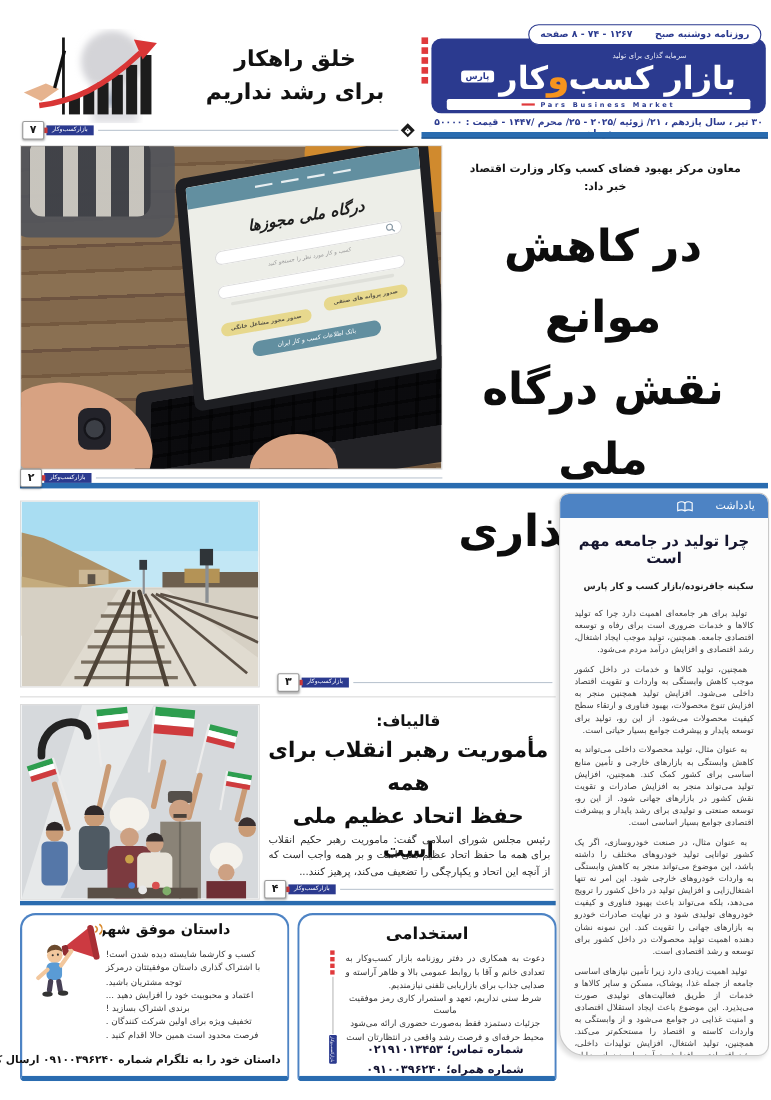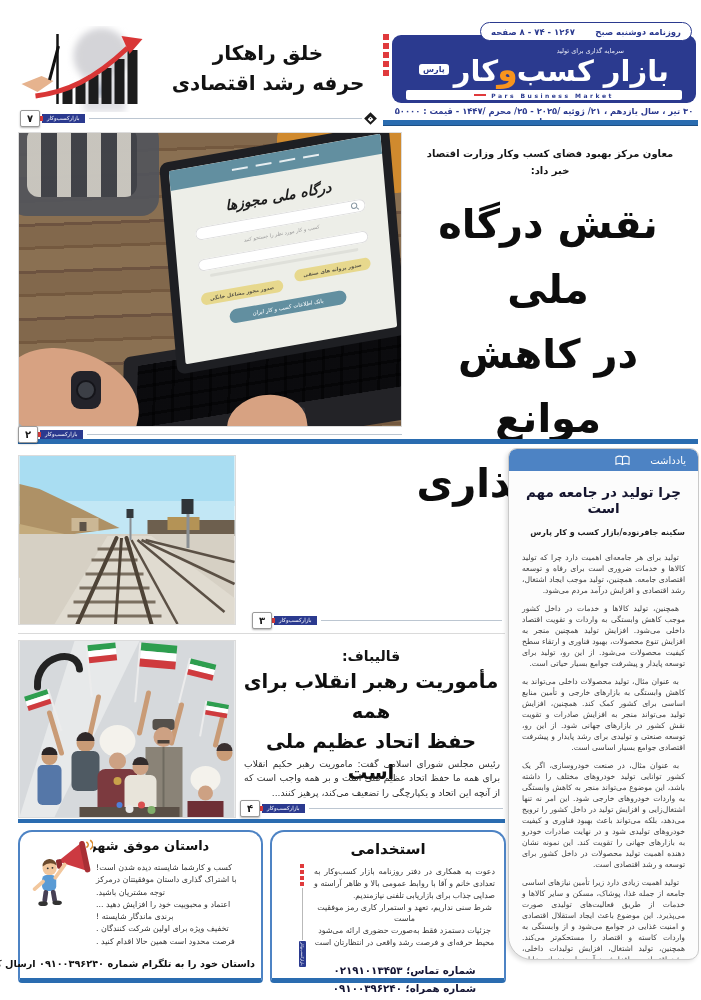--- a/index.html
+++ b/index.html
@@ -82,21 +82,21 @@
 
   .lead-kicker{left:405px;top:146px;width:290px;text-align:center;font-size:10px;font-weight:bold;color:#161616;line-height:1.65;}
   .lead-head{left:400px;top:192px;width:296px;text-align:center;font-size:40px;font-weight:bold;color:#0d0d0d;line-height:1.62;letter-spacing:-1px;}
 
   .rule-blue{position:absolute;background:#2a6cb0;}
 
   
   .note-col{left:508px;top:448px;width:191px;height:512px;background:#fcfcfc;border:1px solid #c9c9c9;
     border-radius:9px 9px 10px 24px;box-shadow:-2px 2px 4px rgba(0,0,0,.12);overflow:hidden;box-sizing:border-box;}
   .note-head{height:22px;background:#4d83c4;border-radius:7px 7px 0 0;display:flex;align-items:center;
-    padding:0 12px;gap:20px;color:#fff;font-size:10px;}
+    padding:0 12px;gap:20px;color:#fff;font-size:10px;font-family:Liberation Serif, serif;}
   .note-title{margin-top:13px;text-align:center;font-size:13.5px;font-weight:bold;color:#15152e;}
   .note-byline{margin:12px 13px 0;font-size:8px;font-weight:bold;color:#222;text-align:right;}
   .note-body{margin:15px 13px 0;}
   .note-body p{margin:0 0 7px;font-size:7.6px;line-height:1.45;text-align:justify;color:#3c3c3c;text-indent:6px;}
 
   
   .rail-photo{left:18px;top:455px;width:216px;height:168px;border:1px solid #dcdcdc;overflow:hidden;}
   .rail-head{left:238px;top:459px;width:264px;text-align:center;font-size:23px;font-weight:bold;color:#101010;line-height:1.62;}
 
   
@@ -119,21 +119,21 @@
   .hire-box{left:270px;width:236px;}
   .hire-box .bbox-title{font-size:15px;margin-top:8px;}
   .ornament{position:absolute;left:26px;top:32px;width:8px;display:flex;flex-direction:column;align-items:center;}
   .ornament .sq{width:4px;height:4px;background:#e03a3c;margin-bottom:2px;}
   .ornament .vline{width:1px;height:52px;background:#b9b9b9;}
   .ornament .vtag{width:7px;height:26px;background:#2b3a8f;margin-top:1px;border-radius:1px;color:#fff;
     font-size:4px;writing-mode:vertical-rl;text-align:center;overflow:hidden;line-height:7px;}
   .hire-body{position:absolute;top:34px;left:42px;right:9px;font-size:7.9px;color:#333;line-height:1.5;}
   .hire-intro{text-align:justify;font-family:Liberation Serif, serif;}
   .hire-line{text-align:center;}
-  .hire-phones{position:absolute;top:130px;left:42px;right:9px;text-align:center;font-size:10.3px;font-weight:bold;color:#141432;line-height:1.7;}
+  .hire-phones{position:absolute;top:114px;left:42px;right:9px;text-align:center;font-size:10.3px;font-weight:bold;color:#141432;line-height:1.7;}
 </style>
 </head>
 <body>
 
 <div class="page">
 
   <div class="abs promo">
     <div class="promo-img">
       <svg width="138" height="86" viewBox="0 0 135 86">
         <defs>
@@ -155,21 +155,21 @@
           <rect x="106" y="24" width="10" height="54"></rect>
         </g>
         <polygon points="0,58 20,50 32,55 16,66" fill="#e6b38e"></polygon>
         <line x1="28" y1="54" x2="37" y2="20" stroke="#111" stroke-width="3"></line>
         <path d="M14,70 C45,66 72,54 106,22" fill="none" stroke="#d93636" stroke-width="5"></path>
         <polygon points="100,10 121,13 108,28" fill="#d93636"></polygon>
       </svg>
     </div>
     <div class="promo-head">
       <div>خلق راهکار</div>
-      <div>حرفه رشد اقتصادی</div>
+      <div>برای رشد نداریم</div>
     </div>
   </div>
   <div class="ptag" style="left:20px;top:110px;width:355px;">
     <span class="num">۷</span>
     <span class="ribbon">بازارکسب‌وکار</span>
     <span class="line"></span>
     <span class="diamond"></span>
   </div>
 
   <div class="abs masthead">
@@ -240,22 +240,22 @@
     <span class="num">۲</span>
     <span class="ribbon">بازارکسب‌وکار</span>
     <span class="line"></span>
   </div>
 
   <div class="abs lead-kicker">
     <div>معاون مرکز بهبود فضای کسب وکار وزارت اقتصاد</div>
     <div>خبر داد:</div>
   </div>
   <div class="abs lead-head">
+    <div>در کاهش موانع</div>
     <div>نقش درگاه ملی</div>
-    <div>در کاهش موانع</div>
     <div>سرمایه‌گذاری</div>
   </div>
 
   <div class="rule-blue" style="left:18px;top:439px;width:680px;height:5px;"></div>
 
   <div class="abs rail-photo">
     <svg width="216" height="168" viewBox="0 0 215 168">
       <rect width="215" height="50" fill="#a9ddf2"></rect>
       <rect y="45" width="215" height="33" fill="#c2e7f5"></rect>
       <polygon points="0,78 0,28 20,33 60,52 100,72 55,78" fill="#ae9166"></polygon>
@@ -430,21 +430,21 @@
         <rect x="17" y="53" width="5" height="13" rx="2" fill="#474055" transform="rotate(8 19 59)"></rect>
         <rect x="26" y="53" width="5" height="13" rx="2" fill="#474055" transform="rotate(-10 28 59)"></rect>
         <ellipse cx="17" cy="67.5" rx="5" ry="2.5" fill="#333"></ellipse>
         <ellipse cx="32" cy="66.5" rx="5" ry="2.5" fill="#333"></ellipse>
       </svg>
     </div>
     <div class="success-lines">
       <div>کسب و کارشما شایسته دیده شدن است!</div>
       <div>با اشتراک گذاری داستان موفقیتتان درمرکز توجه مشتریان باشید.</div>
       <div>اعتماد و محبوبیت خود را افزایش دهید ...</div>
-      <div>برندی ماندگار شایسته !</div>
+      <div>برندی اشتراک بسازید !</div>
       <div>تخفیف ویژه برای اولین شرکت کنندگان .</div>
       <div>فرصت محدود است همین حالا اقدام کنید .</div>
     </div>
     <div class="success-cta">داستان خود را به تلگرام شماره ۰۹۱۰۰۳۹۶۲۴۰  ارسال کنید....</div>
   </div>
 
   <div class="bbox hire-box">
     <div class="bbox-title">استخدامی</div>
     <div class="ornament">
       <span class="sq"></span>

